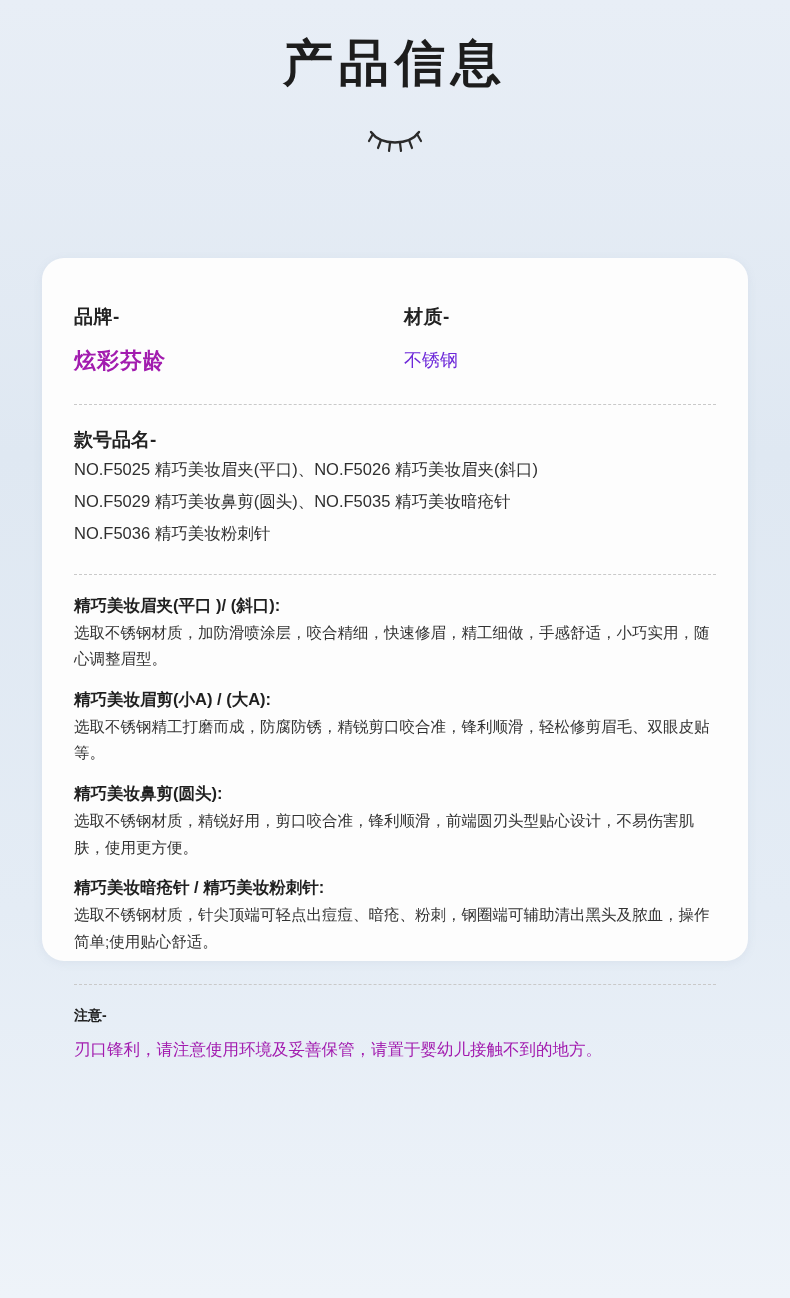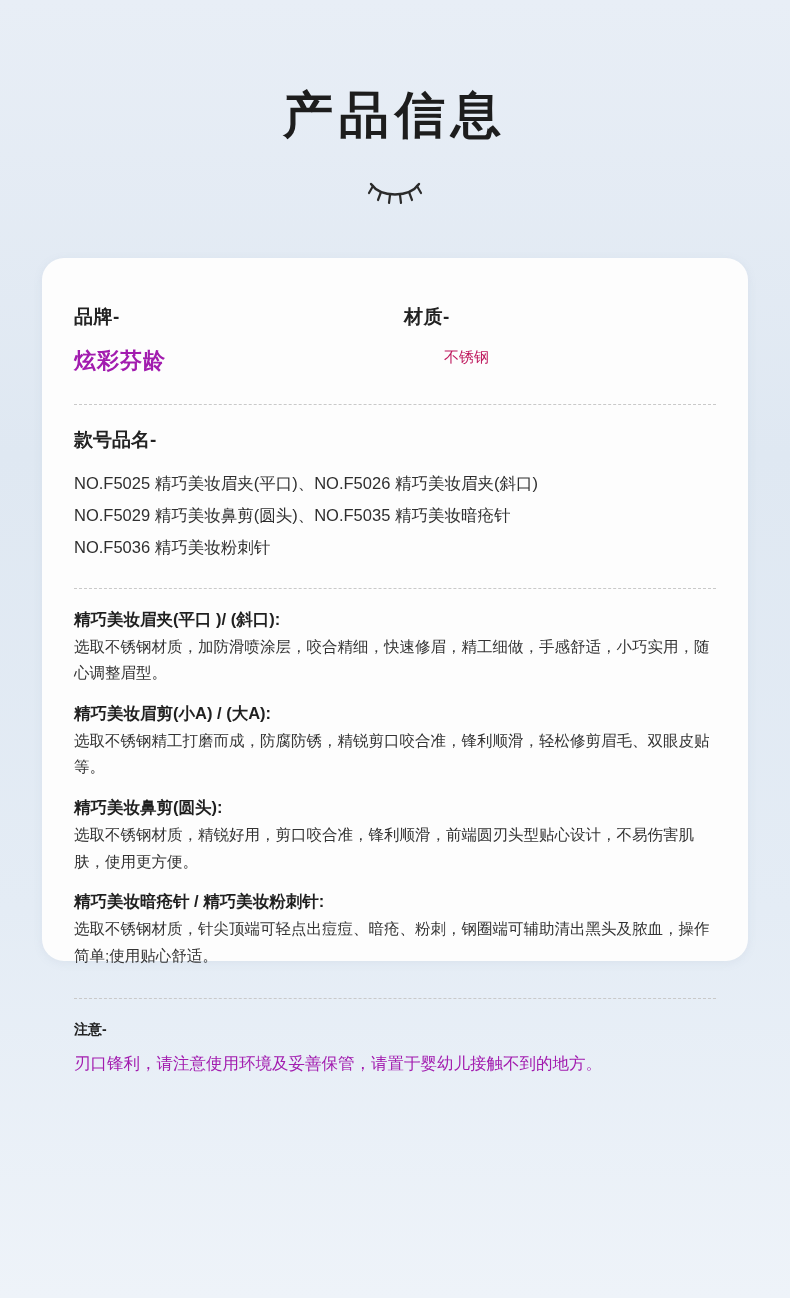--- a/index.html
+++ b/index.html
@@ -17,21 +17,21 @@
 
   .page {
     position: relative;
     width: 790px;
     height: 1298px;
     box-sizing: border-box;
   }
 
   .header {
     text-align: center;
-    padding-top: 88px;
+    padding-top: 36px;
   }
 
   .title {
     font-size: 50px;
     font-weight: bold;
     letter-spacing: 6px;
     color: #1d1d1d;
     line-height: 1.1;
   }
 
@@ -79,37 +79,35 @@
   .brand-value {
     margin-top: 16px;
     font-size: 22px;
     font-weight: bold;
     color: #a21caf;
     letter-spacing: 1px;
   }
 
   .material-value {
     margin-top: 18px;
-    font-size: 15px;
-    color: #be185d;
-    margin-left: 40px;
+    font-size: 18px;
+    color: #6d28d9;
   }
 
   .divider {
     border: 0;
     border-top: 1px dashed #c9c9c9;
     margin: 28px 0 22px 0;
   }
 
   .divider.tight {
     margin: 24px 0 20px 0;
   }
 
   .models {
-    margin-top: 14px;
     font-size: 16.5px;
     line-height: 1.95;
     color: #2e2e2e;
   }
 
   .section-label {
     font-size: 19px;
     font-weight: bold;
     color: #222;
   }

